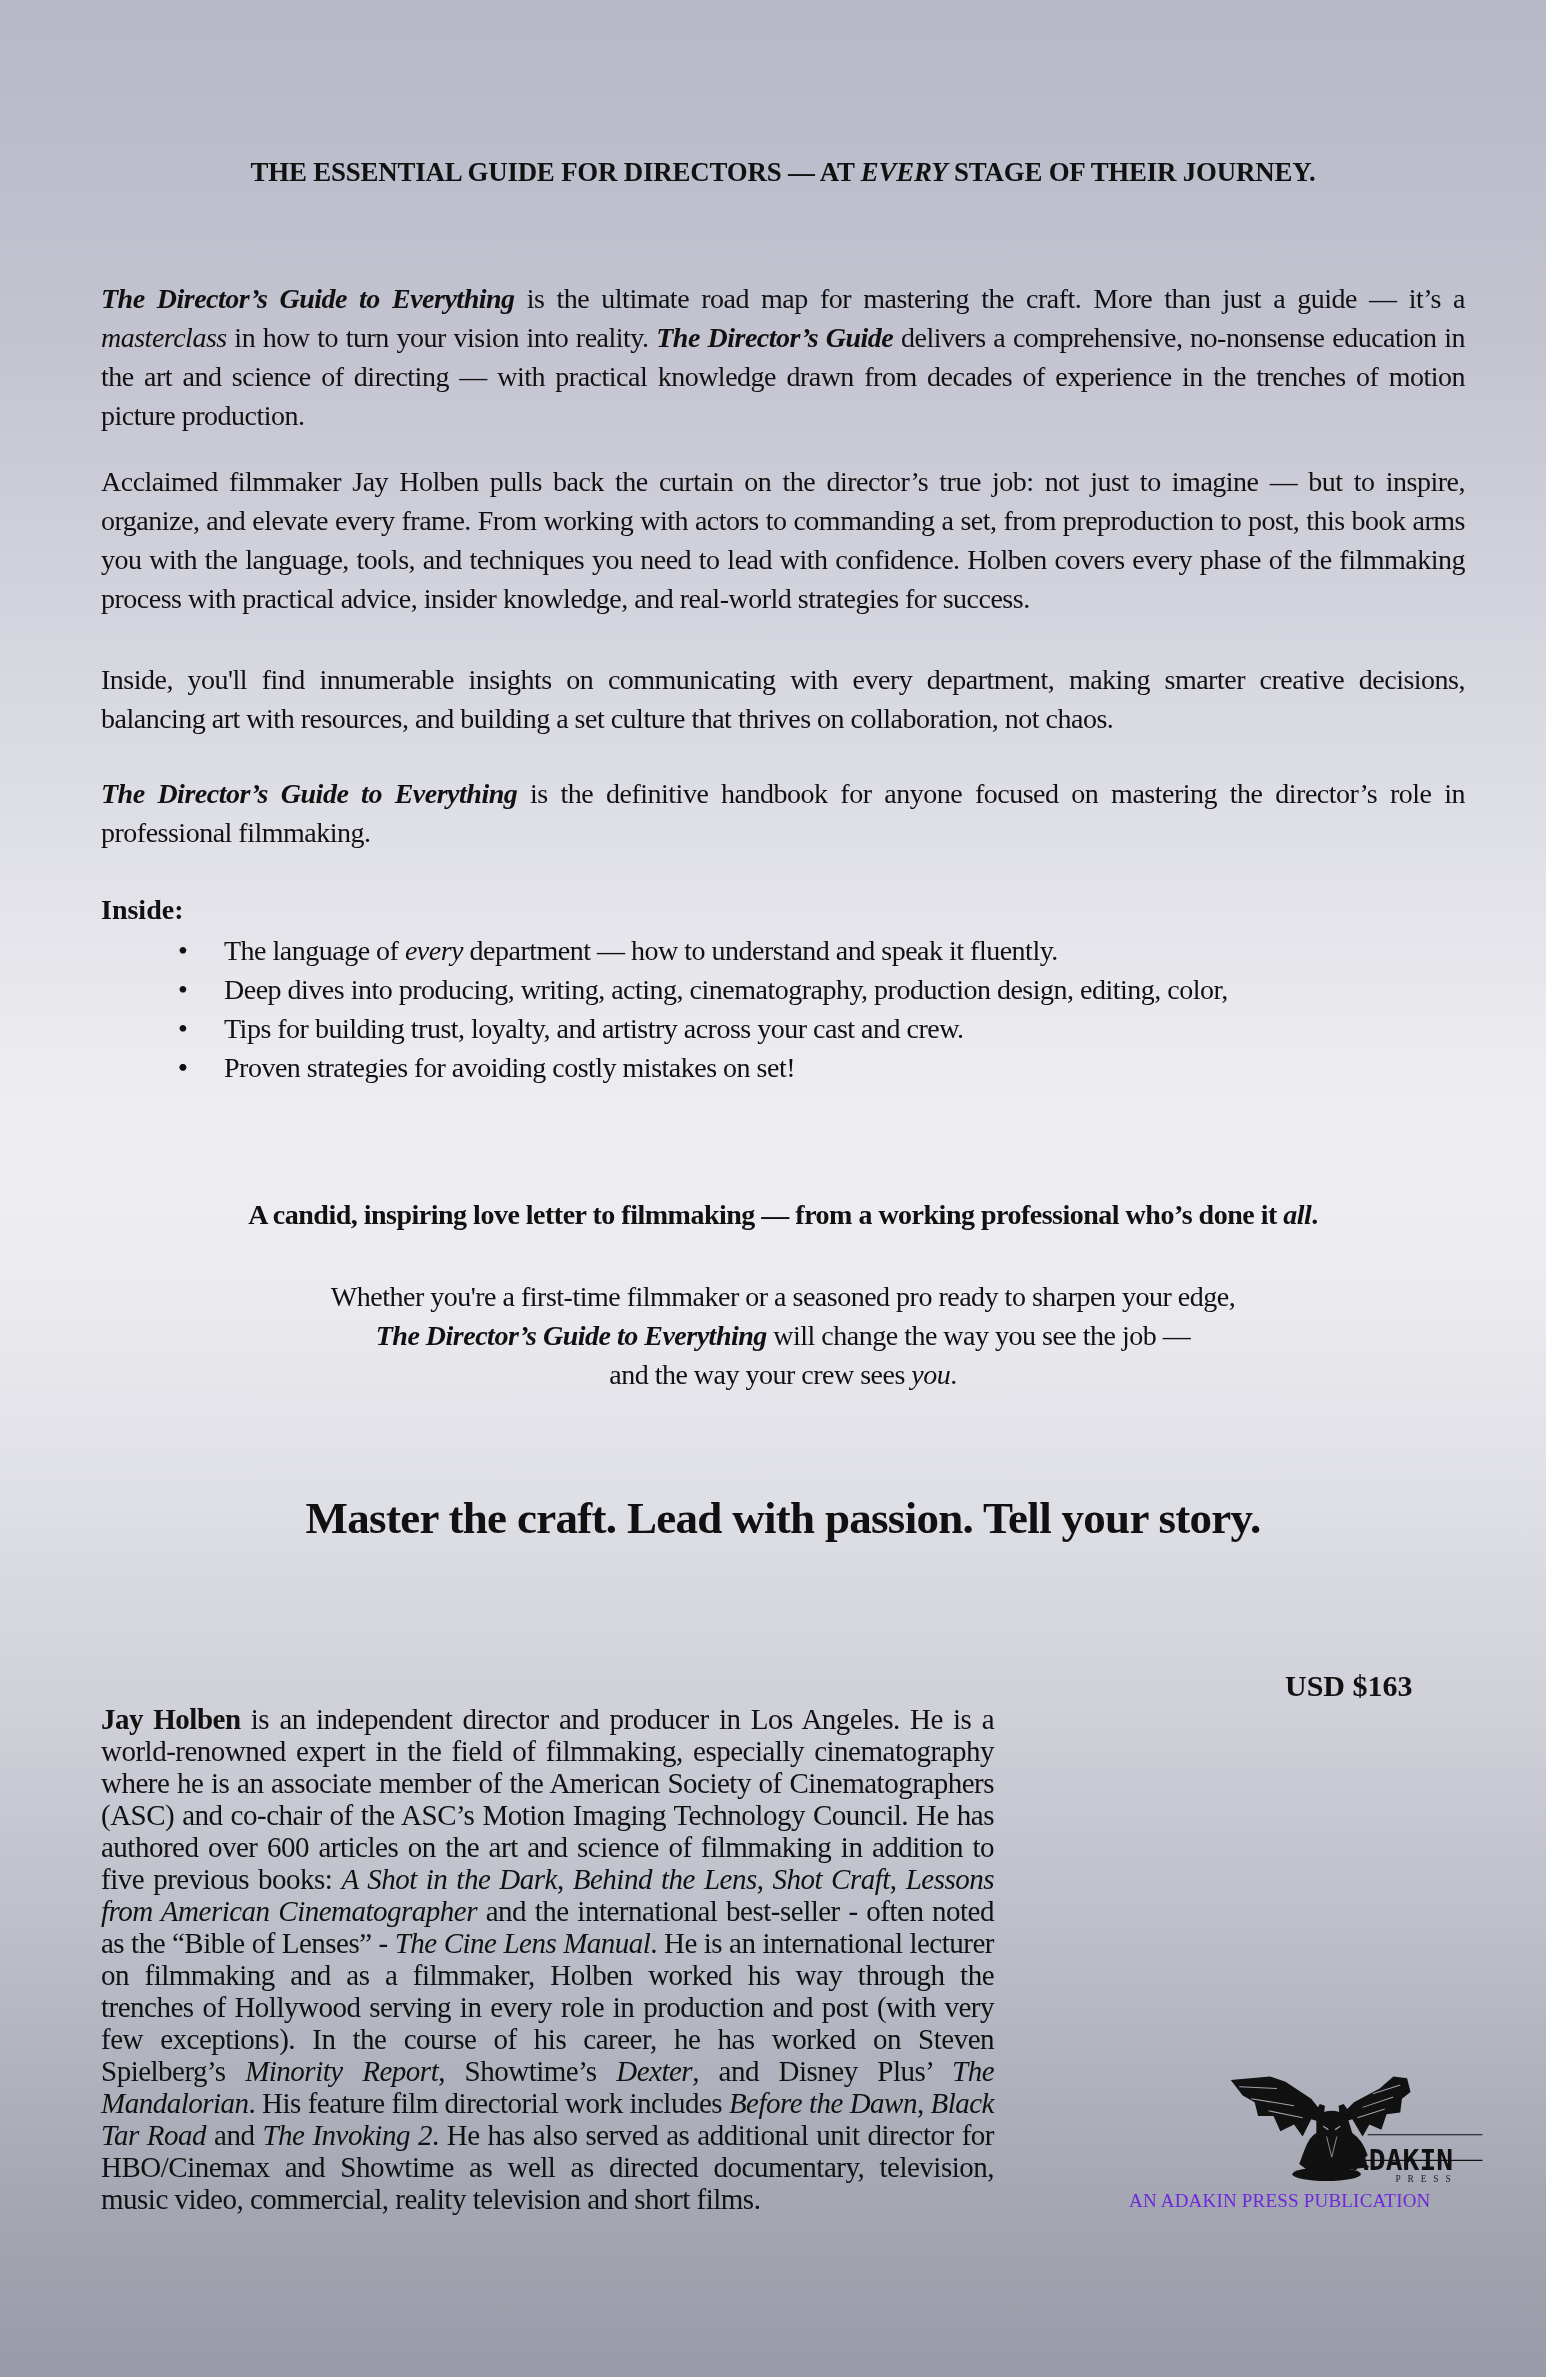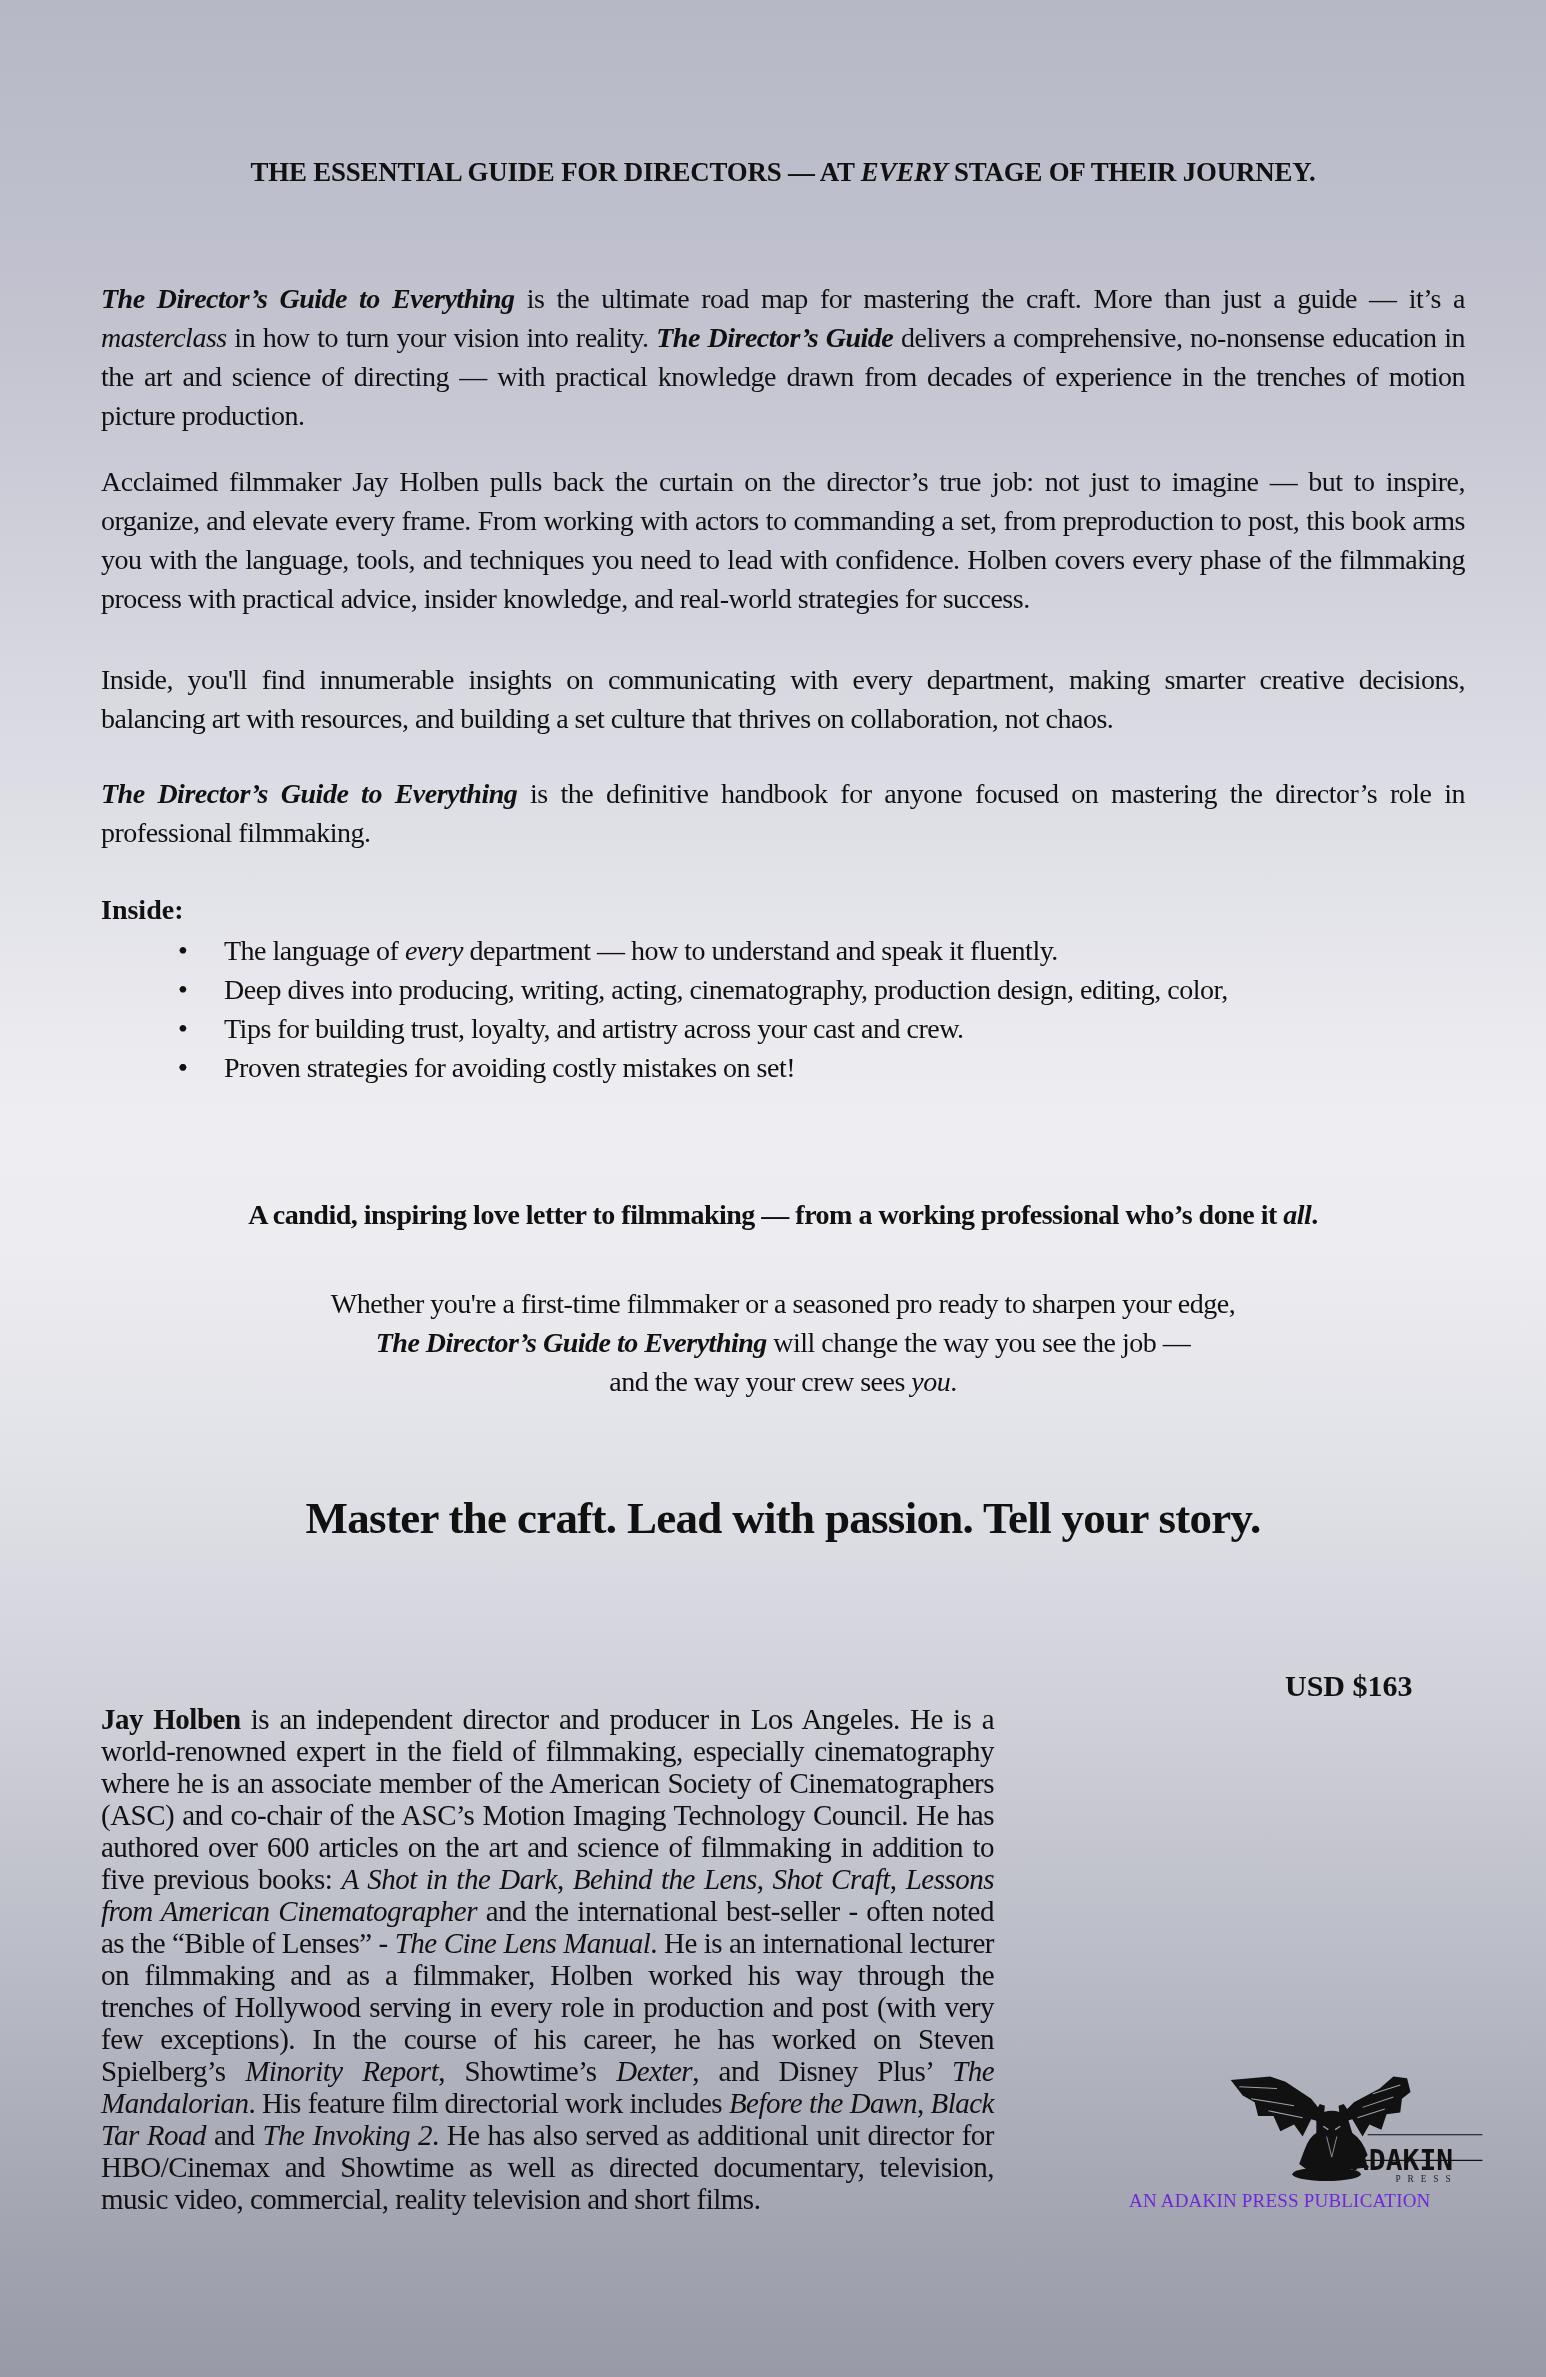--- a/index.html
+++ b/index.html
@@ -61,21 +61,20 @@
     .bullets li .cont { display: block; padding-left: 33px; }
     .candid {
       left: 101px; top: 1199px; width: 1364px;
       font-size: 28px; font-weight: bold; text-align: center;
       letter-spacing: -0.5px; white-space: nowrap;
     }
     .whether {
       left: 101px; top: 1277px; width: 1364px;
       font-size: 28px; line-height: 39px; text-align: center;
       letter-spacing: -0.5px;
-      margin-top: 7px;
     }
     .tagline {
       left: 101px; top: 1461px; width: 1364px;
       font-size: 45px; font-weight: bold; text-align: center;
       letter-spacing: -0.7px; white-space: nowrap; margin-top: 31px;
     }
     .bio {
       left: 101px; top: 1703px; width: 893px;
       font-size: 29px; line-height: 32px;
       text-align: justify;

